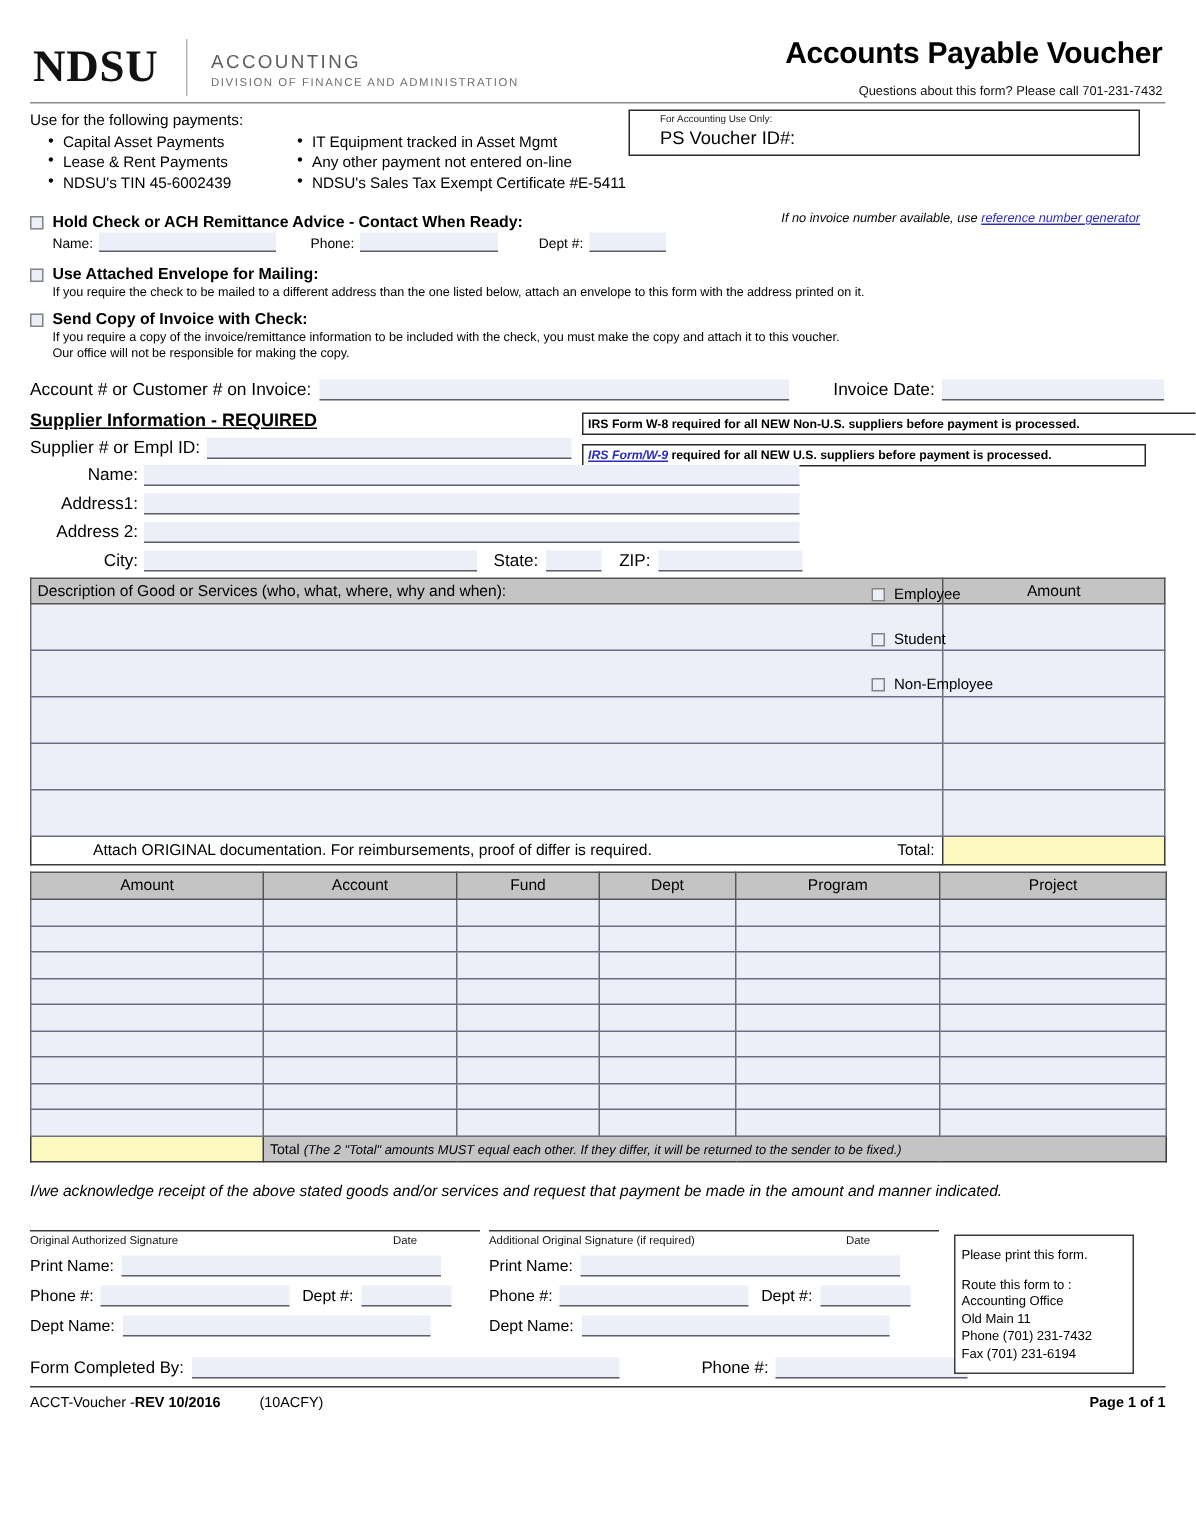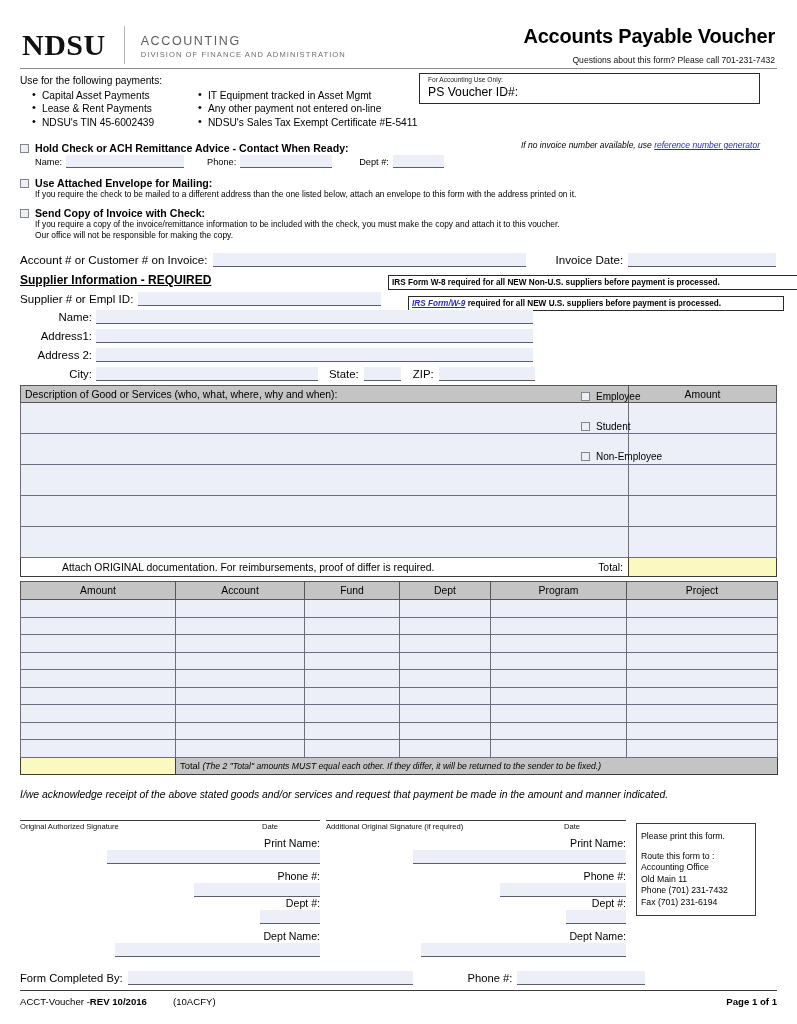--- a/index.html
+++ b/index.html
@@ -101,21 +101,21 @@
   .bcol.c1 { width: 166px; margin-left: 11px; }
   .bcol.c2 { width: 230px; }
 
   
   .acct-box {
     position: absolute;
     left: 419px;
     top: 4px;
     width: 341px;
     border: 1px solid #2a2a2a;
-    padding: 2px 4px 3px 8px;
+    padding: 2px 4px 3px 20px;
     background: #fff;
   }
   .acct-small { font-size: 6.6px; color: #222; line-height: 8px; }
   .acct-big { font-size: 12.2px; line-height: 15px; margin-top: 1px; }
 
   .invoice-line {
     position: absolute;
     left: 419px; top: 53px;
     width: 341px;
     display: flex; align-items: flex-end;
@@ -316,21 +316,20 @@
     font-size: 7.6px;
     padding-top: 1px;
     color: #111;
   }
   .sig-caption .date { margin-left: auto; padding-right: 42px; }
   .sig-caption.second .date { padding-right: 46px; }
   .sigfield {
     display: flex; align-items: flex-end;
     font-size: 10.6px;
     margin-top: 6px;
-    flex-direction: column;
   }
   .sigfield .lbl { padding-bottom: 1px; white-space: nowrap; }
 
   .route-box {
     position: absolute;
     left: 636px;
     top: 823px;
     width: 120px;
     border: 1px solid #3c3c3c;
     font-size: 8.7px;
@@ -455,21 +454,21 @@
     </div>
 
     <div style="position:relative;">
       <div class="supplier-hd">Supplier Information - REQUIRED</div>
       <div class="irs-box" style="left:368px;top:2px;width:439px;">IRS Form W-8 required for all NEW Non-U.S. suppliers before payment is processed.</div>
 
       <div class="supline">
         <span class="lbl">Supplier # or Empl ID:</span>
         <span class="fld tall" style="width:243px;margin-left:5px;"></span>
       </div>
-      <div class="irs-box" style="left:388px;top:23px;width:376px;">
+      <div class="irs-box" style="left:368px;top:23px;width:376px;">
         <a class="link" href="#" style="font-weight:bold;">IRS Form/W-9</a><span> required for all NEW U.S. suppliers before payment is processed.</span>
       </div>
     </div>
 
     <div class="addr-grid" style="position:relative;">
       <div class="addr-row">
         <span class="lbl">Name:</span>
         <span class="fld tall" style="width:437px;"></span>
       </div>
       <div class="addr-row">

